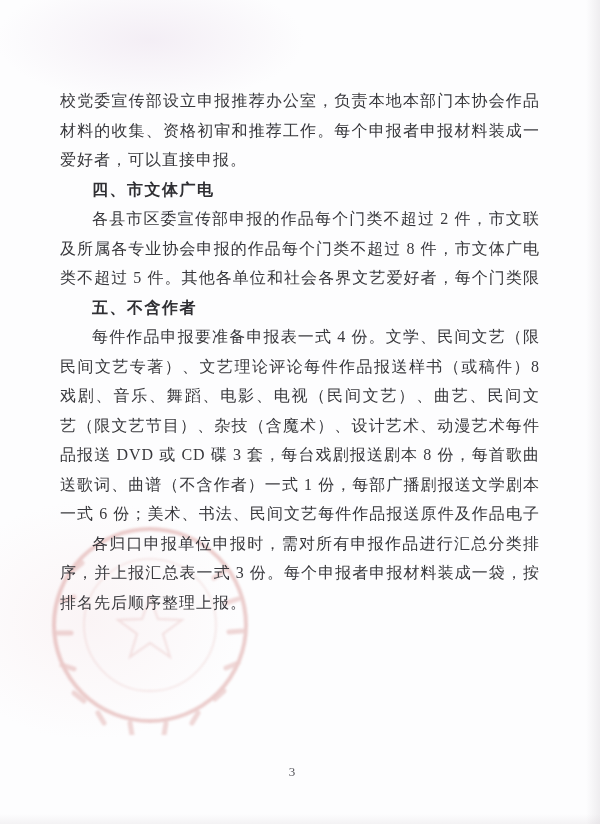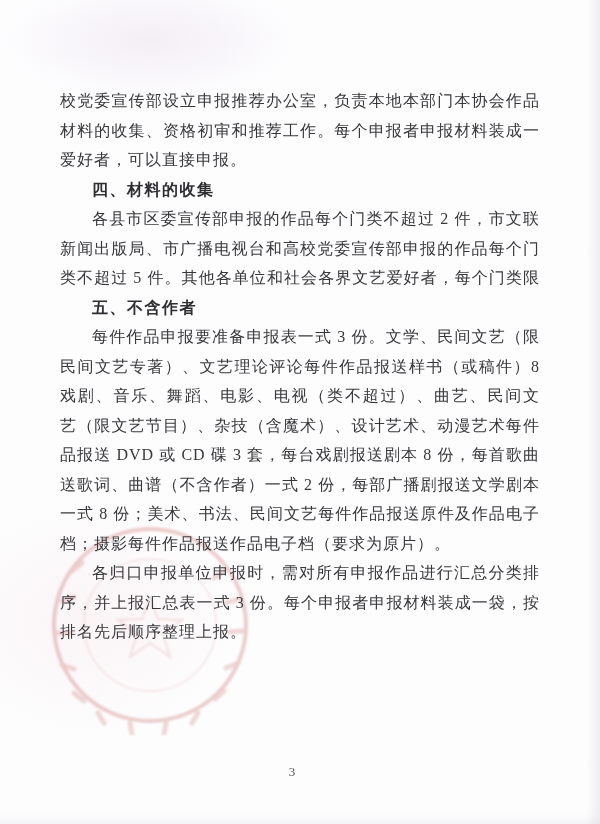--- a/index.html
+++ b/index.html
@@ -102,34 +102,33 @@
       <path d="M108 82 l8 22 24 1 -19 14 7 23 -20 -14 -20 14 7 -23 -19 -14 24 -1 z" stroke-width="2" opacity="0.55"></path>
     </g>
   </svg>
 
   <div class="content">
 
     <div class="line j">校党委宣传部设立申报推荐办公室，负责本地本部门本协会作品</div>
     <div class="line j">材料的收集、资格初审和推荐工作。每个申报者申报材料装成一袋</div>
     <div class="line">爱好者，可以直接申报。</div>
 
-    <div class="line hd">四、材料的收集</div>
+    <div class="line hd">四、市文体广电</div>
     <div class="line j ind">各县市区委宣传部申报的作品每个门类不超过 2 件，市文联</div>
-    <div class="line j">新闻出版局、市广播电视台和高校党委宣传部申报的作品每个门</div>
+    <div class="line j">及所属各专业协会申报的作品每个门类不超过 8 件，市文体广电</div>
     <div class="line j">类不超过 5 件。其他各单位和社会各界文艺爱好者，每个门类限</div>
 
     <div class="line hd">五、不含作者</div>
-    <div class="line j ind">每件作品申报要准备申报表一式 3 份。文学、民间文艺（限</div>
+    <div class="line j ind">每件作品申报要准备申报表一式 4 份。文学、民间文艺（限</div>
     <div class="line j">民间文艺专著）、文艺理论评论每件作品报送样书（或稿件）8 套；</div>
-    <div class="line j">戏剧、音乐、舞蹈、电影、电视（类不超过）、曲艺、民间文</div>
+    <div class="line j">戏剧、音乐、舞蹈、电影、电视（民间文艺）、曲艺、民间文</div>
     <div class="line j">艺（限文艺节目）、杂技（含魔术）、设计艺术、动漫艺术每件作</div>
     <div class="line j">品报送 DVD 或 CD 碟 3 套，每台戏剧报送剧本 8 份，每首歌曲报</div>
-    <div class="line j">送歌词、曲谱（不含作者）一式 2 份，每部广播剧报送文学剧本</div>
-    <div class="line j">一式 8 份；美术、书法、民间文艺每件作品报送原件及作品电子</div>
-    <div class="line">档；摄影每件作品报送作品电子档（要求为原片）。</div>
+    <div class="line j">送歌词、曲谱（不含作者）一式 1 份，每部广播剧报送文学剧本</div>
+    <div class="line j">一式 6 份；美术、书法、民间文艺每件作品报送原件及作品电子</div>
 
     <div class="line j ind">各归口申报单位申报时，需对所有申报作品进行汇总分类排</div>
     <div class="line j">序，并上报汇总表一式 3 份。每个申报者申报材料装成一袋，按</div>
     <div class="line">排名先后顺序整理上报。</div>
   </div>
 
   <div class="footer">3</div>
 </div>
 
 </body></html>

